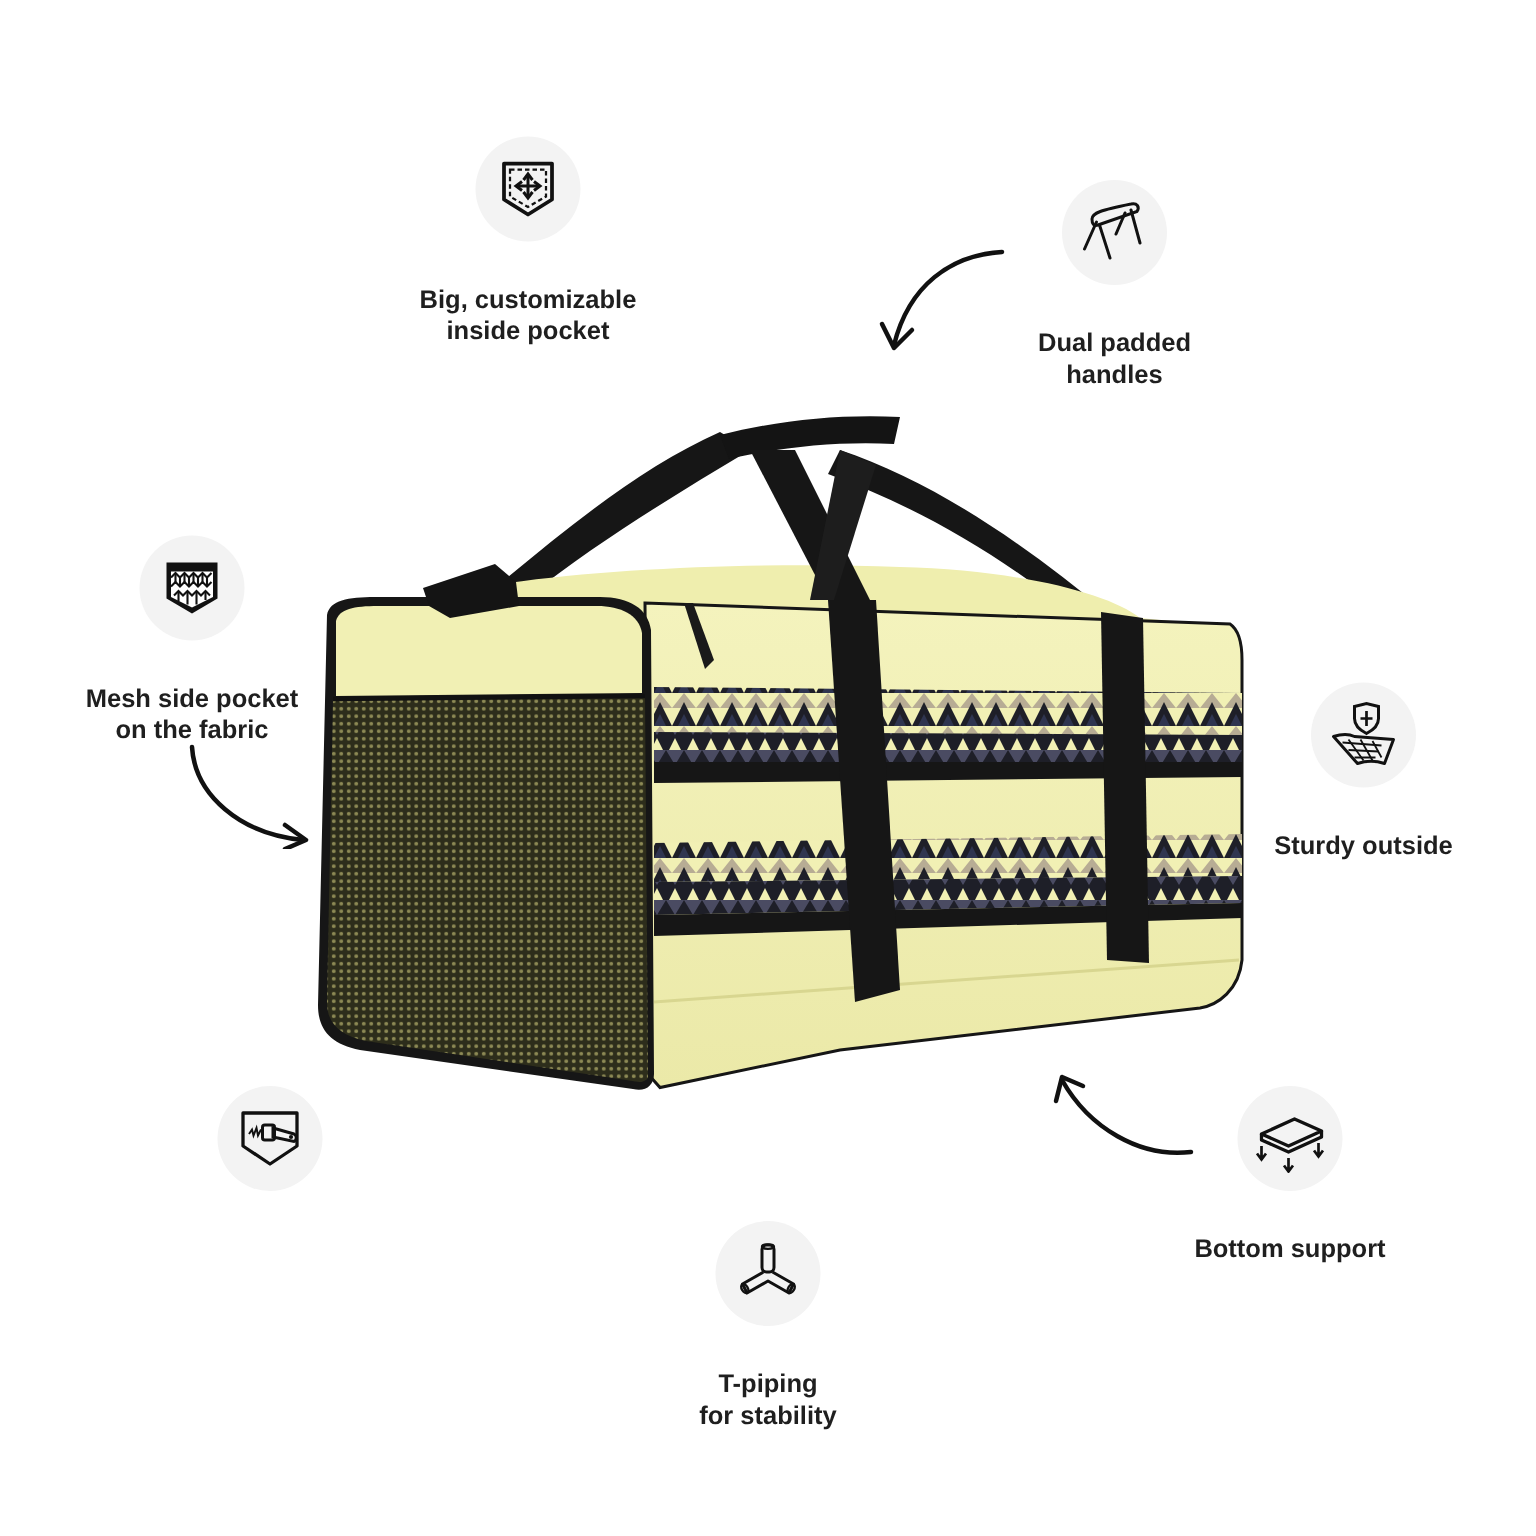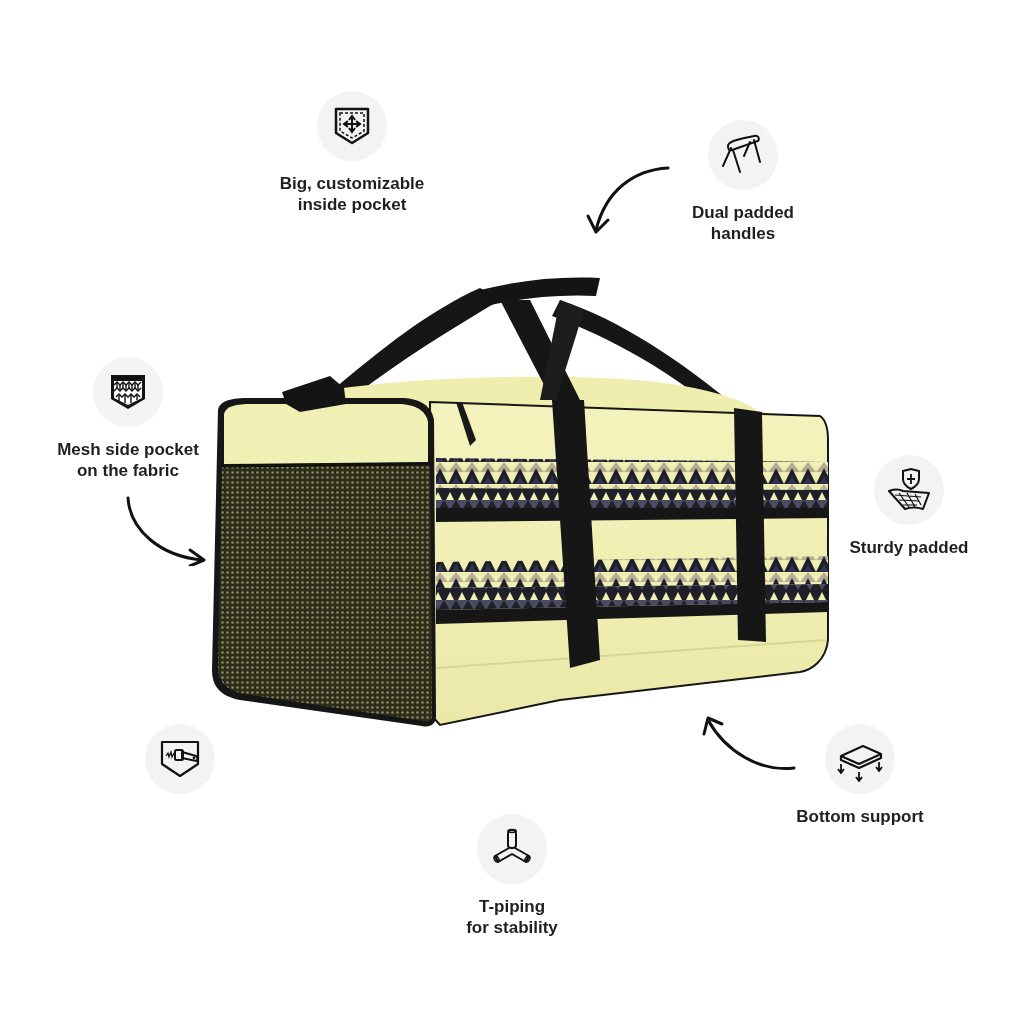--- a/index.html
+++ b/index.html
@@ -6,21 +6,21 @@
     body {
       width:1024px; height:1024px; background:#ffffff; position:relative; overflow:hidden;
       font-family:"Liberation Sans", "DejaVu Sans", sans-serif; color:#1c1c1c;
     }
     .feature { position:absolute; display:flex; flex-direction:column; align-items:center; }
     .icon-circle {
       width:70px; height:70px; border-radius:50%; background:#f3f3f3;
       display:flex; align-items:center; justify-content:center;
     }
     .label {
-      margin-top:12px; font-weight:bold; font-size:17px; line-height:21px;
+      margin-top:28px; font-weight:bold; font-size:17px; line-height:21px;
       text-align:center; white-space:nowrap; color:#1f1f1f;
     }
     .arrow { position:absolute; }
     #bag { position:absolute; left:0; top:0; }
   </style>
 </head>
 <body>
 
 <svg id="bag" width="1024" height="1024" viewBox="0 0 1024 1024">
   <defs>
@@ -146,21 +146,21 @@
       <path d="M18 4 L26 2 L34 4 V12 C34 18 28 21 26 22 C24 21 18 18 18 12 Z" fill="none" stroke="#111" stroke-width="2"></path>
       <path d="M26 7 V17 M22 12 H30" stroke="#111" stroke-width="1.8"></path>
       <path d="M4 24 C10 22 14 22 18 24 L44 26 L38 42 C32 40 26 40 20 42 L4 24 Z" fill="none" stroke="#111" stroke-width="2" stroke-linejoin="round"></path>
       <g stroke="#111" stroke-width="1.2">
         <path d="M10 28 L36 30 M14 33 L34 34 M18 38 L32 38"></path>
         <path d="M14 26 L24 40 M22 26 L30 40 M30 27 L36 38"></path>
       </g>
     </svg>
   </div>
   <div class="label">
-    <div>Sturdy padded</div>
+    <div>Sturdy outside</div>
   </div>
 </div>
 
 <div class="feature" style="left:80px;top:724px;width:200px;">
   <div class="icon-circle">
     <svg width="48" height="46" viewBox="0 0 48 46">
       <path d="M6 6 H42 V28 L24 40 L6 28 Z" fill="none" stroke="#111" stroke-width="2.2" stroke-linejoin="round"></path>
       <path d="M10 20 L12 17 L13 21 L15 16 L16 21 L18 17" fill="none" stroke="#111" stroke-width="1.3"></path>
       <rect x="19" y="14" width="8" height="10" rx="1.5" fill="none" stroke="#111" stroke-width="2"></rect>
       <path d="M26 16 L40 20 C42 21 42 24 40 25 L26 22 Z" fill="none" stroke="#111" stroke-width="2"></path>

